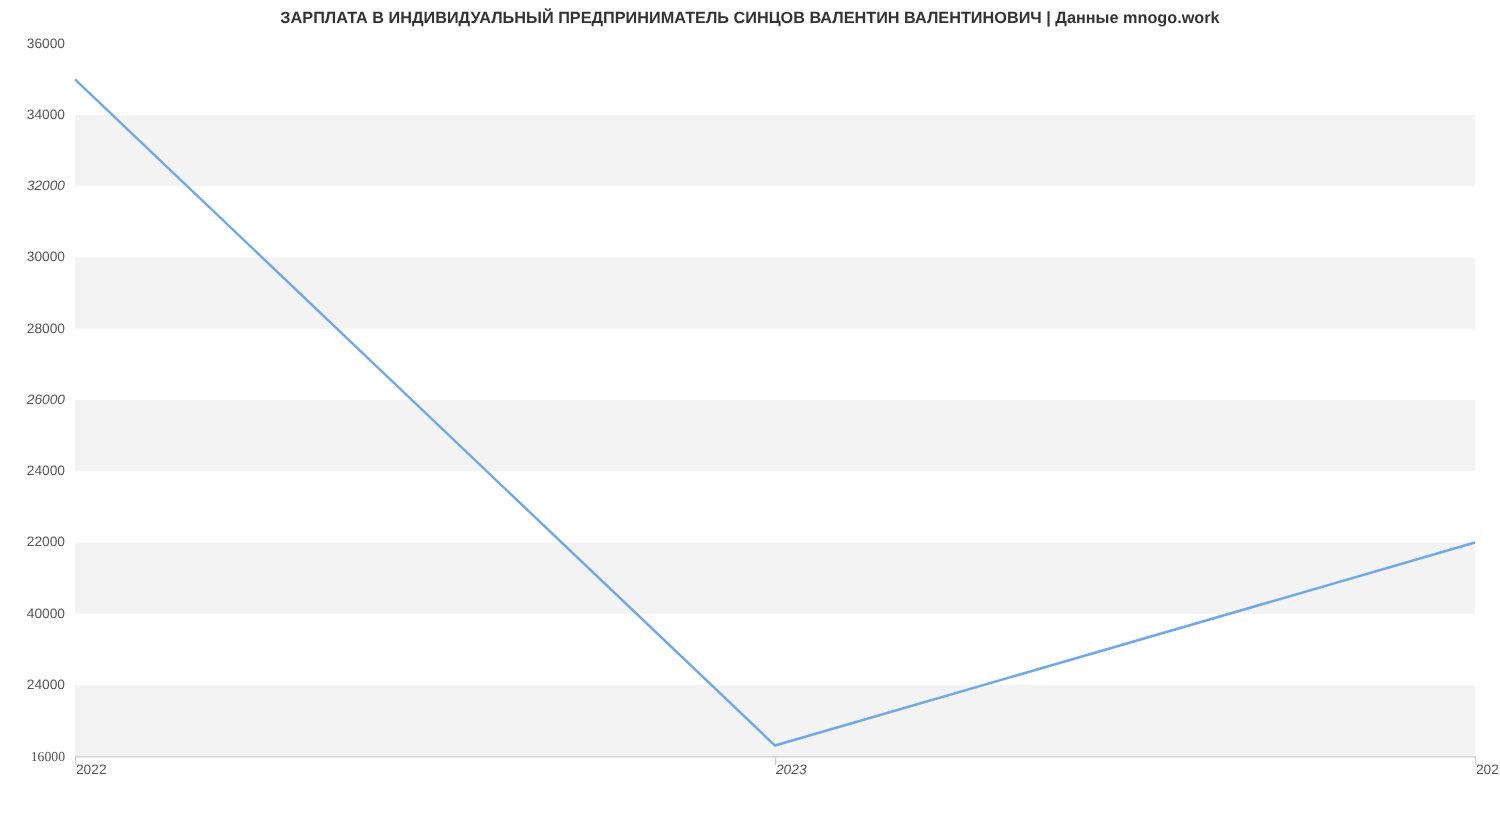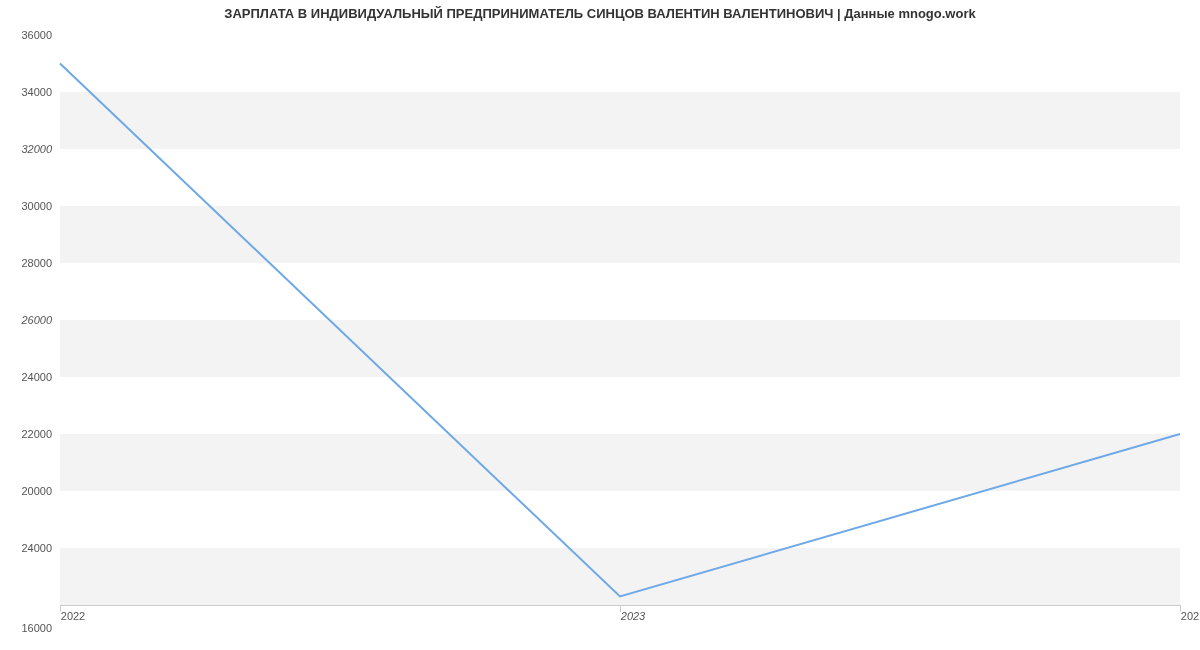--- a/index.html
+++ b/index.html
@@ -26,23 +26,23 @@
       <div class="grid-band" style="top: 171px; height: 57px;"></div>
       <div class="grid-band" style="top: 285px; height: 57px;"></div>
       <div class="grid-band" style="top: 399px; height: 57px;"></div>
       <div class="grid-band" style="top: 513px; height: 57px;"></div>
     <svg class="line-layer" viewBox="0 0 1120 570" preserveAspectRatio="none">
       <polyline class="data-line" id="series-line" points="0,28.5 560,561.45 1120,399"></polyline>
     </svg>
   </div>
 
   <div class="x-baseline"></div>
-<div class="y-tick-label" style="top: 628px;">16000</div>
+<div class="y-tick-label" style="top: 606px; font-family: Liberation Serif, serif;">16000</div>
     <div class="y-tick-label" style="top: 548px;">24000</div>
-    <div class="y-tick-label" style="top: 491px;">20000</div>
+    <div class="y-tick-label" style="top: 491px;">40000</div>
     <div class="y-tick-label" style="top: 434px;">22000</div>
     <div class="y-tick-label" style="top: 377px;">24000</div>
     <div class="y-tick-label" style="top: 320px; font-style: italic;">26000</div>
     <div class="y-tick-label" style="top: 263px;">28000</div>
     <div class="y-tick-label" style="top: 206px;">30000</div>
     <div class="y-tick-label" style="top: 149px; font-style: italic;">32000</div>
     <div class="y-tick-label" style="top: 92px;">34000</div>
     <div class="y-tick-label" style="top: 35px;">36000</div>
     <div class="x-tick" style="left: 60px;"></div>
     <div class="x-tick-label" style="left: 60px;">2022</div>

